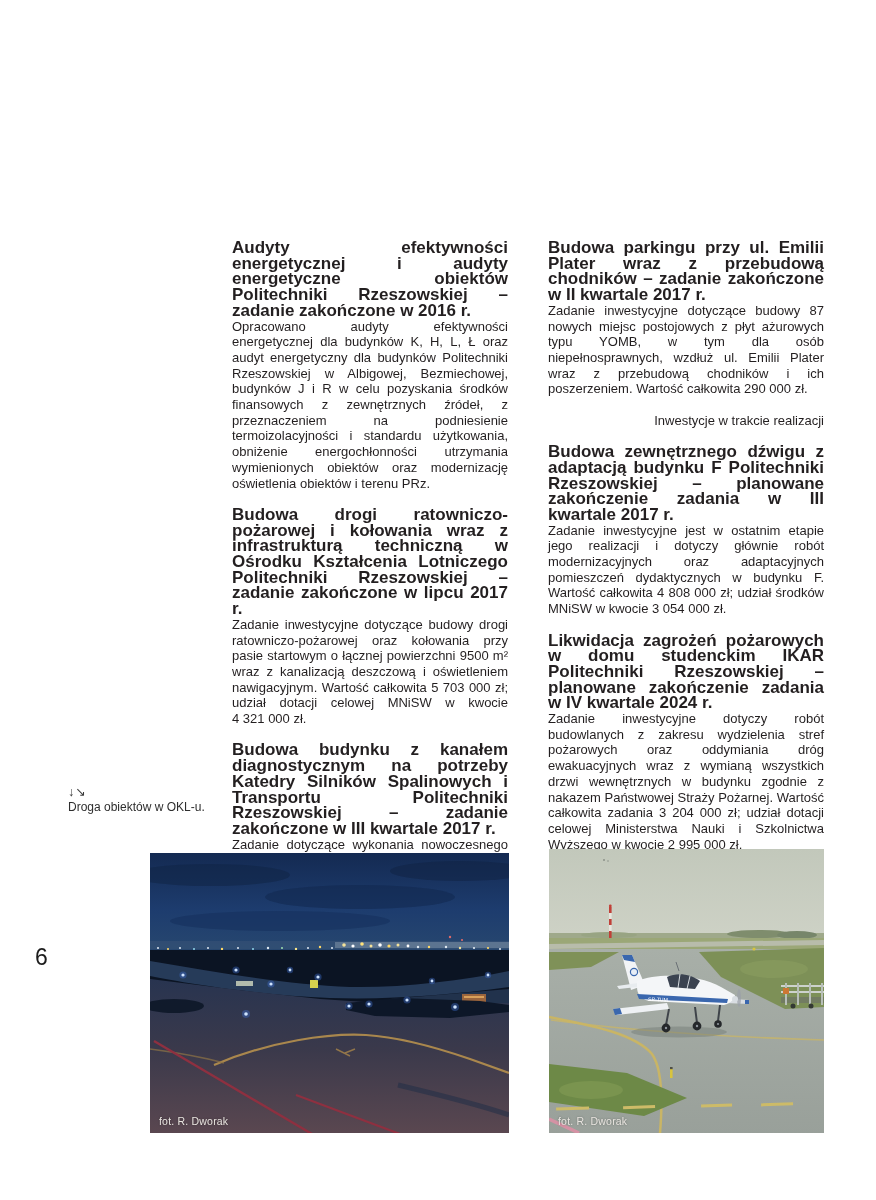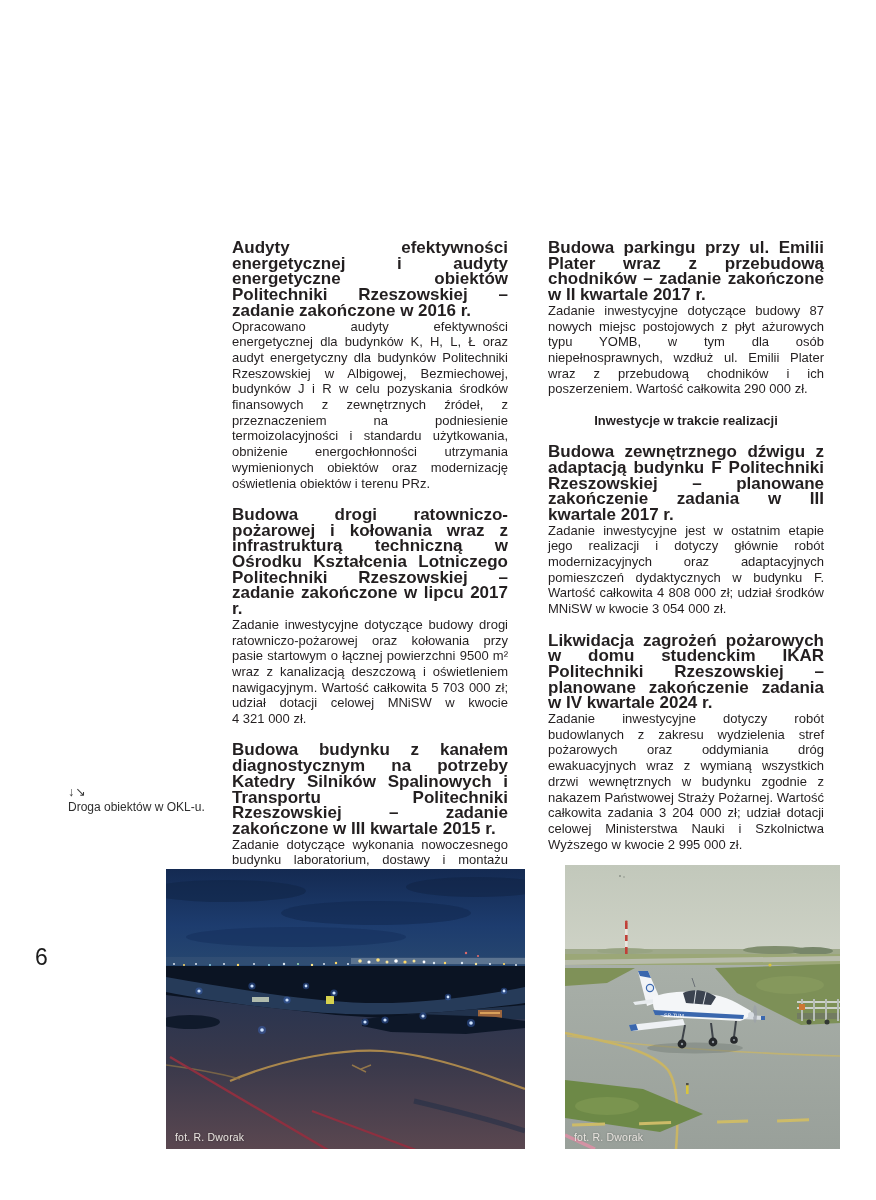--- a/index.html
+++ b/index.html
@@ -8,22 +8,22 @@
   .page-number{position:absolute;left:35px;top:944px;font-size:23px;color:#1c1c1c;}
   .margin-note{position:absolute;left:68px;top:784px;width:170px;font-size:12px;color:#2e2e2e;}
   .margin-note .arrows{font-size:12.5px;letter-spacing:1px;color:#3a3a3a;margin-bottom:1px;}
   .margin-note .mcaption{font-size:12px;line-height:14px;}
   .col{position:absolute;top:240px;width:276px;font-size:13px;line-height:15.7px;text-align:justify;}
   #col-left{left:232px;}
   #col-right{left:548px;}
   .block{margin:0 0 15.7px 0;}
   .block h3{margin:0;font-size:17px;line-height:15.7px;font-weight:bold;text-align:justify;}
   .block p{margin:0;text-align:justify;}
-  .section-heading{font-weight:bold;margin:0 0 15.7px 0;text-align:center;}
-  figure{margin:16px;padding:1px;position:absolute;}
+  .section-heading{font-weight:normal;margin:0 0 15.7px 0;text-align:right;}
+  figure{margin:0;padding:1px;position:absolute;}
   #photo-left{left:149px;top:852px;width:359px;height:280px;}
   #photo-right{left:548px;top:848px;width:275px;height:284px;}
   .photo-caption{position:absolute;left:10px;bottom:7px;font-size:10.5px;color:#e9e5e0;
                  letter-spacing:.2px;text-shadow:0 0 2px rgba(0,0,0,.35);}
   svg{display:block;}
 </style>
 </head>
 <body>
 
 <div class="page">
@@ -38,21 +38,21 @@
   <section class="col" id="col-left">
     <div class="block">
       <h3>Audyty efektywności energetycznej i audyty energetyczne obiektów Politechniki Rzeszowskiej – zadanie zakończone w 2016 r.</h3>
       <p>Opracowano audyty efektywności energetycznej dla budynków K, H, L, Ł oraz audyt energetyczny dla budynków Politechniki Rzeszowskiej w Albigowej, Bezmiechowej, budynków J i R w celu pozyskania środków finansowych z zewnętrznych źródeł, z przeznaczeniem na podniesienie termoizolacyjności i standardu użytkowania, obniżenie energochłonności utrzymania wymienionych obiektów oraz modernizację oświetlenia obiektów i terenu PRz.</p>
     </div>
     <div class="block">
       <h3>Budowa drogi ratowniczo-pożarowej i kołowania wraz z infrastrukturą techniczną w Ośrodku Kształcenia Lotniczego Politechniki Rzeszowskiej – zadanie zakończone w lipcu 2017 r.</h3>
       <p>Zadanie inwestycyjne dotyczące budowy drogi ratowniczo-pożarowej oraz kołowania przy pasie startowym o łącznej powierzchni 9500 m² wraz z kanalizacją deszczową i oświetleniem nawigacyjnym. Wartość całkowita 5&nbsp;703&nbsp;000 zł; udział dotacji celowej MNiSW w kwocie 4&nbsp;321&nbsp;000 zł.</p>
     </div>
     <div class="block">
-      <h3>Budowa budynku z kanałem diagnostycznym na potrzeby Katedry Silników Spalinowych i Transportu Politechniki Rzeszowskiej – zadanie zakończone w III kwartale 2015 r.</h3>
+      <h3>Budowa budynku z kanałem diagnostycznym na potrzeby Katedry Silników Spalinowych i Transportu Politechniki Rzeszowskiej – zadanie zakończone w III kwartale 2017 r.</h3>
       <p>Zadanie dotyczące wykonania nowoczesnego budynku laboratorium, dostawy i montażu kanału diagnostycznego wraz z budową niezbędnej infrastruktury technicznej. Wartość całkowita zadania 1&nbsp;000&nbsp;000 zł sfinansowana ze środków własnych uczelni.</p>
     </div>
   </section>
 
   <section class="col" id="col-right">
     <div class="block">
       <h3>Budowa parkingu przy ul. Emilii Plater wraz z przebudową chodników – zadanie zakończone w II kwartale 2017 r.</h3>
       <p>Zadanie inwestycyjne dotyczące budowy 87 nowych miejsc postojowych z płyt ażurowych typu YOMB, w tym dla osób niepełnosprawnych, wzdłuż ul. Emilii Plater wraz z przebudową chodników i ich poszerzeniem. Wartość całkowita 290&nbsp;000 zł.</p>
     </div>
     <div class="section-heading">Inwestycje w trakcie realizacji</div>

